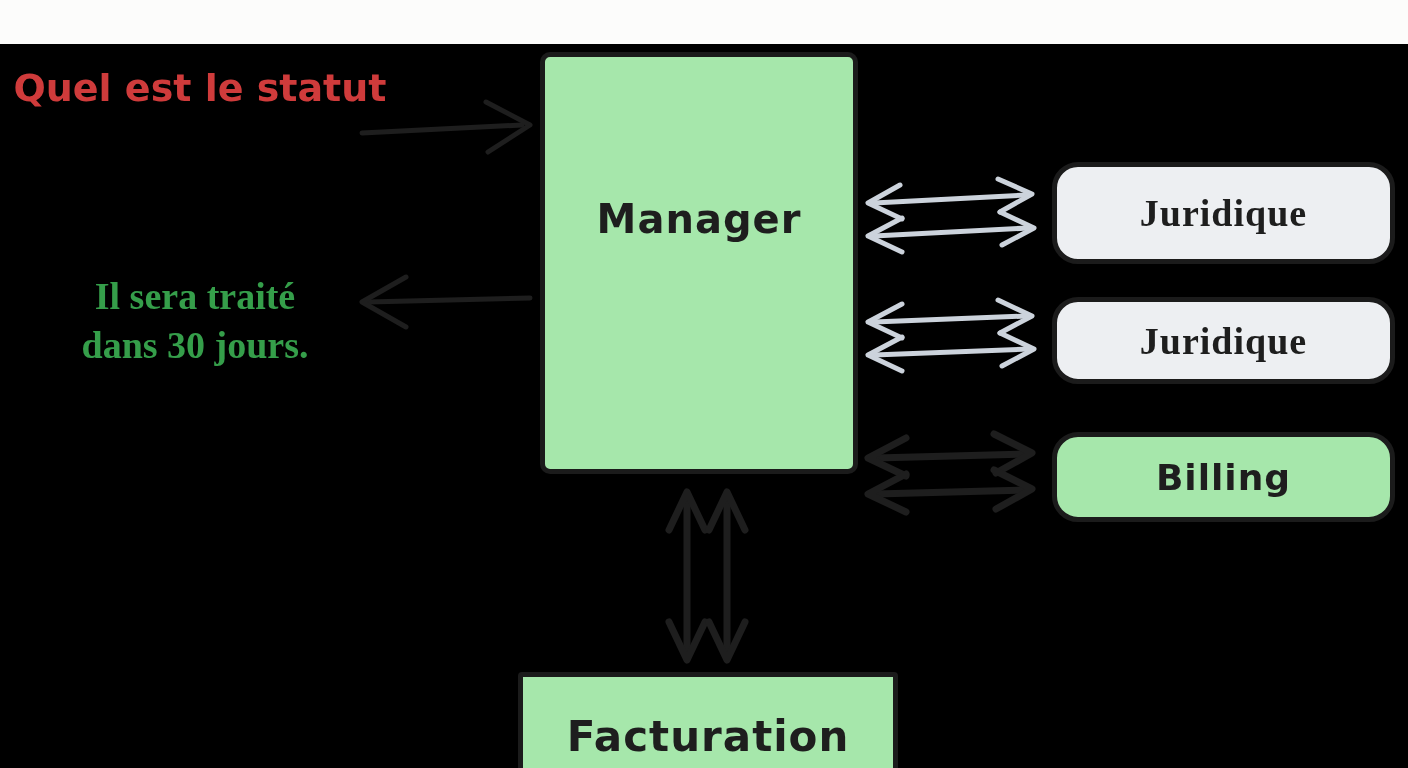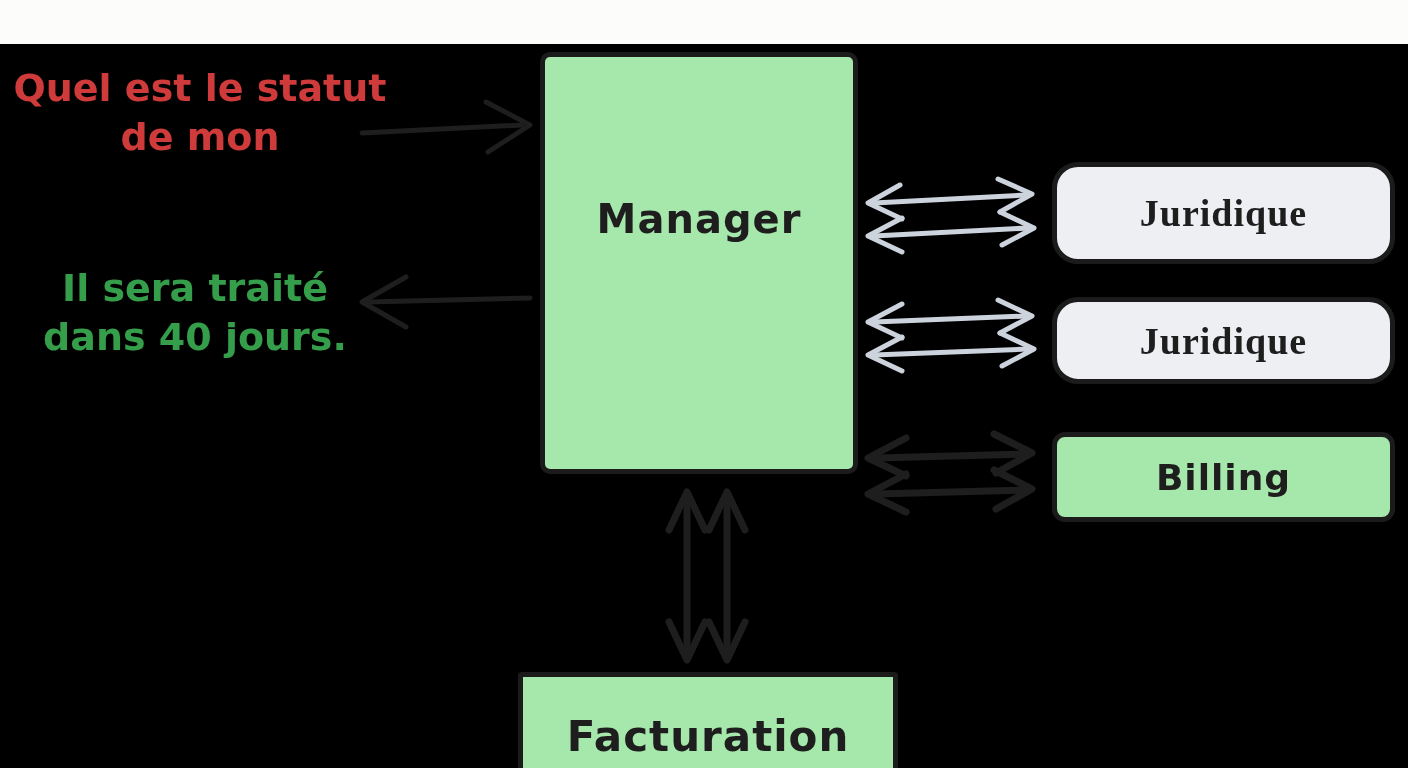--- a/index.html
+++ b/index.html
@@ -52,21 +52,21 @@
   }
   .node-juridique-2 {
     left: 1052px; top: 253px;
     width: 343px; height: 87px;
     border-radius: 26px;
     font-size: 38px;
   }
   .node-billing {
     left: 1052px; top: 388px;
     width: 343px; height: 90px;
-    border-radius: 13px;
+    border-radius: 26px;
     font-size: 36px;
   }
   .node-facturation {
     left: 518px; top: 628px;
     width: 380px; height: 128px;
     border-radius: 4px;
     font-size: 42px;
   }
 
   .annotation {
@@ -75,39 +75,39 @@
     font-weight: bold;
     line-height: 1.3;
   }
   .annotation-question {
     left: 0px; top: 20px;
     width: 400px;
     font-size: 38px;
     color: #cf3b3b;
   }
   .annotation-answer {
-    left: 10px; top: 220px;
+    left: 10px; top: 228px;
     width: 370px;
     font-size: 38px;
     color: #359e4a;
+    font-family: Liberation Serif, serif;
   }
 </style>
 </head>
 <body>
 
 <div class="canvas">
 
   <div class="annotation annotation-question">
     <div>Quel est le statut</div>
-    <div>de mon</div>
   </div>
 
   <div class="annotation annotation-answer">
     <div>Il sera traité</div>
-    <div>dans 40 jours.</div>
+    <div>dans 30 jours.</div>
   </div>
 
   <svg class="arrow-layer" viewBox="0 0 1408 768">
 
     <g stroke="#1e1e1e" stroke-width="5" fill="none" stroke-linecap="round" stroke-linejoin="round">
       <path d="M 362,89 L 522,81"></path>
       <path d="M 486,58 L 530,81 L 488,108"></path>
     </g>
 
     <g stroke="#1e1e1e" stroke-width="5" fill="none" stroke-linecap="round" stroke-linejoin="round">

